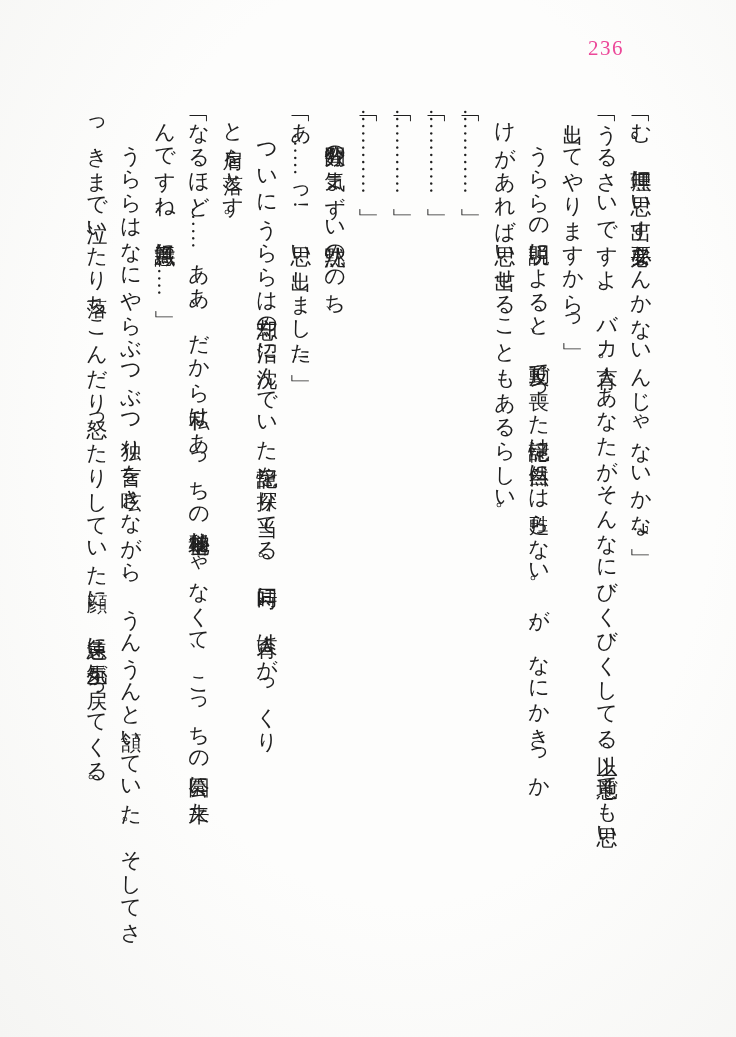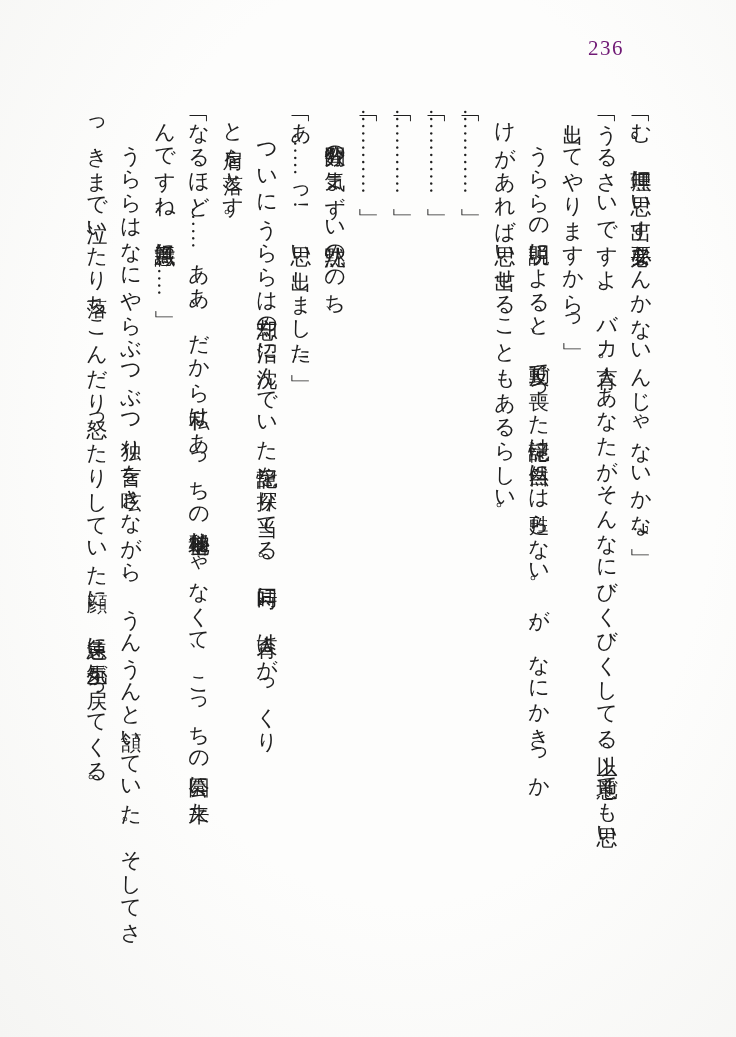--- a/index.html
+++ b/index.html
@@ -17,21 +17,21 @@
   .page {
     position: absolute;
     inset: 0;
   }
   .page-number {
     position: absolute;
     top: 36px;
     left: 588px;
     font-size: 21px;
     letter-spacing: 1.5px;
-    color: #701a75;
+    color: #ec4899;
   }
   .page-text {
     position: absolute;
     top: 108px;
     right: 78px;
     height: 840px;
     writing-mode: vertical-rl;
     text-orientation: mixed;
     font-size: 21px;
     line-height: 34px;

